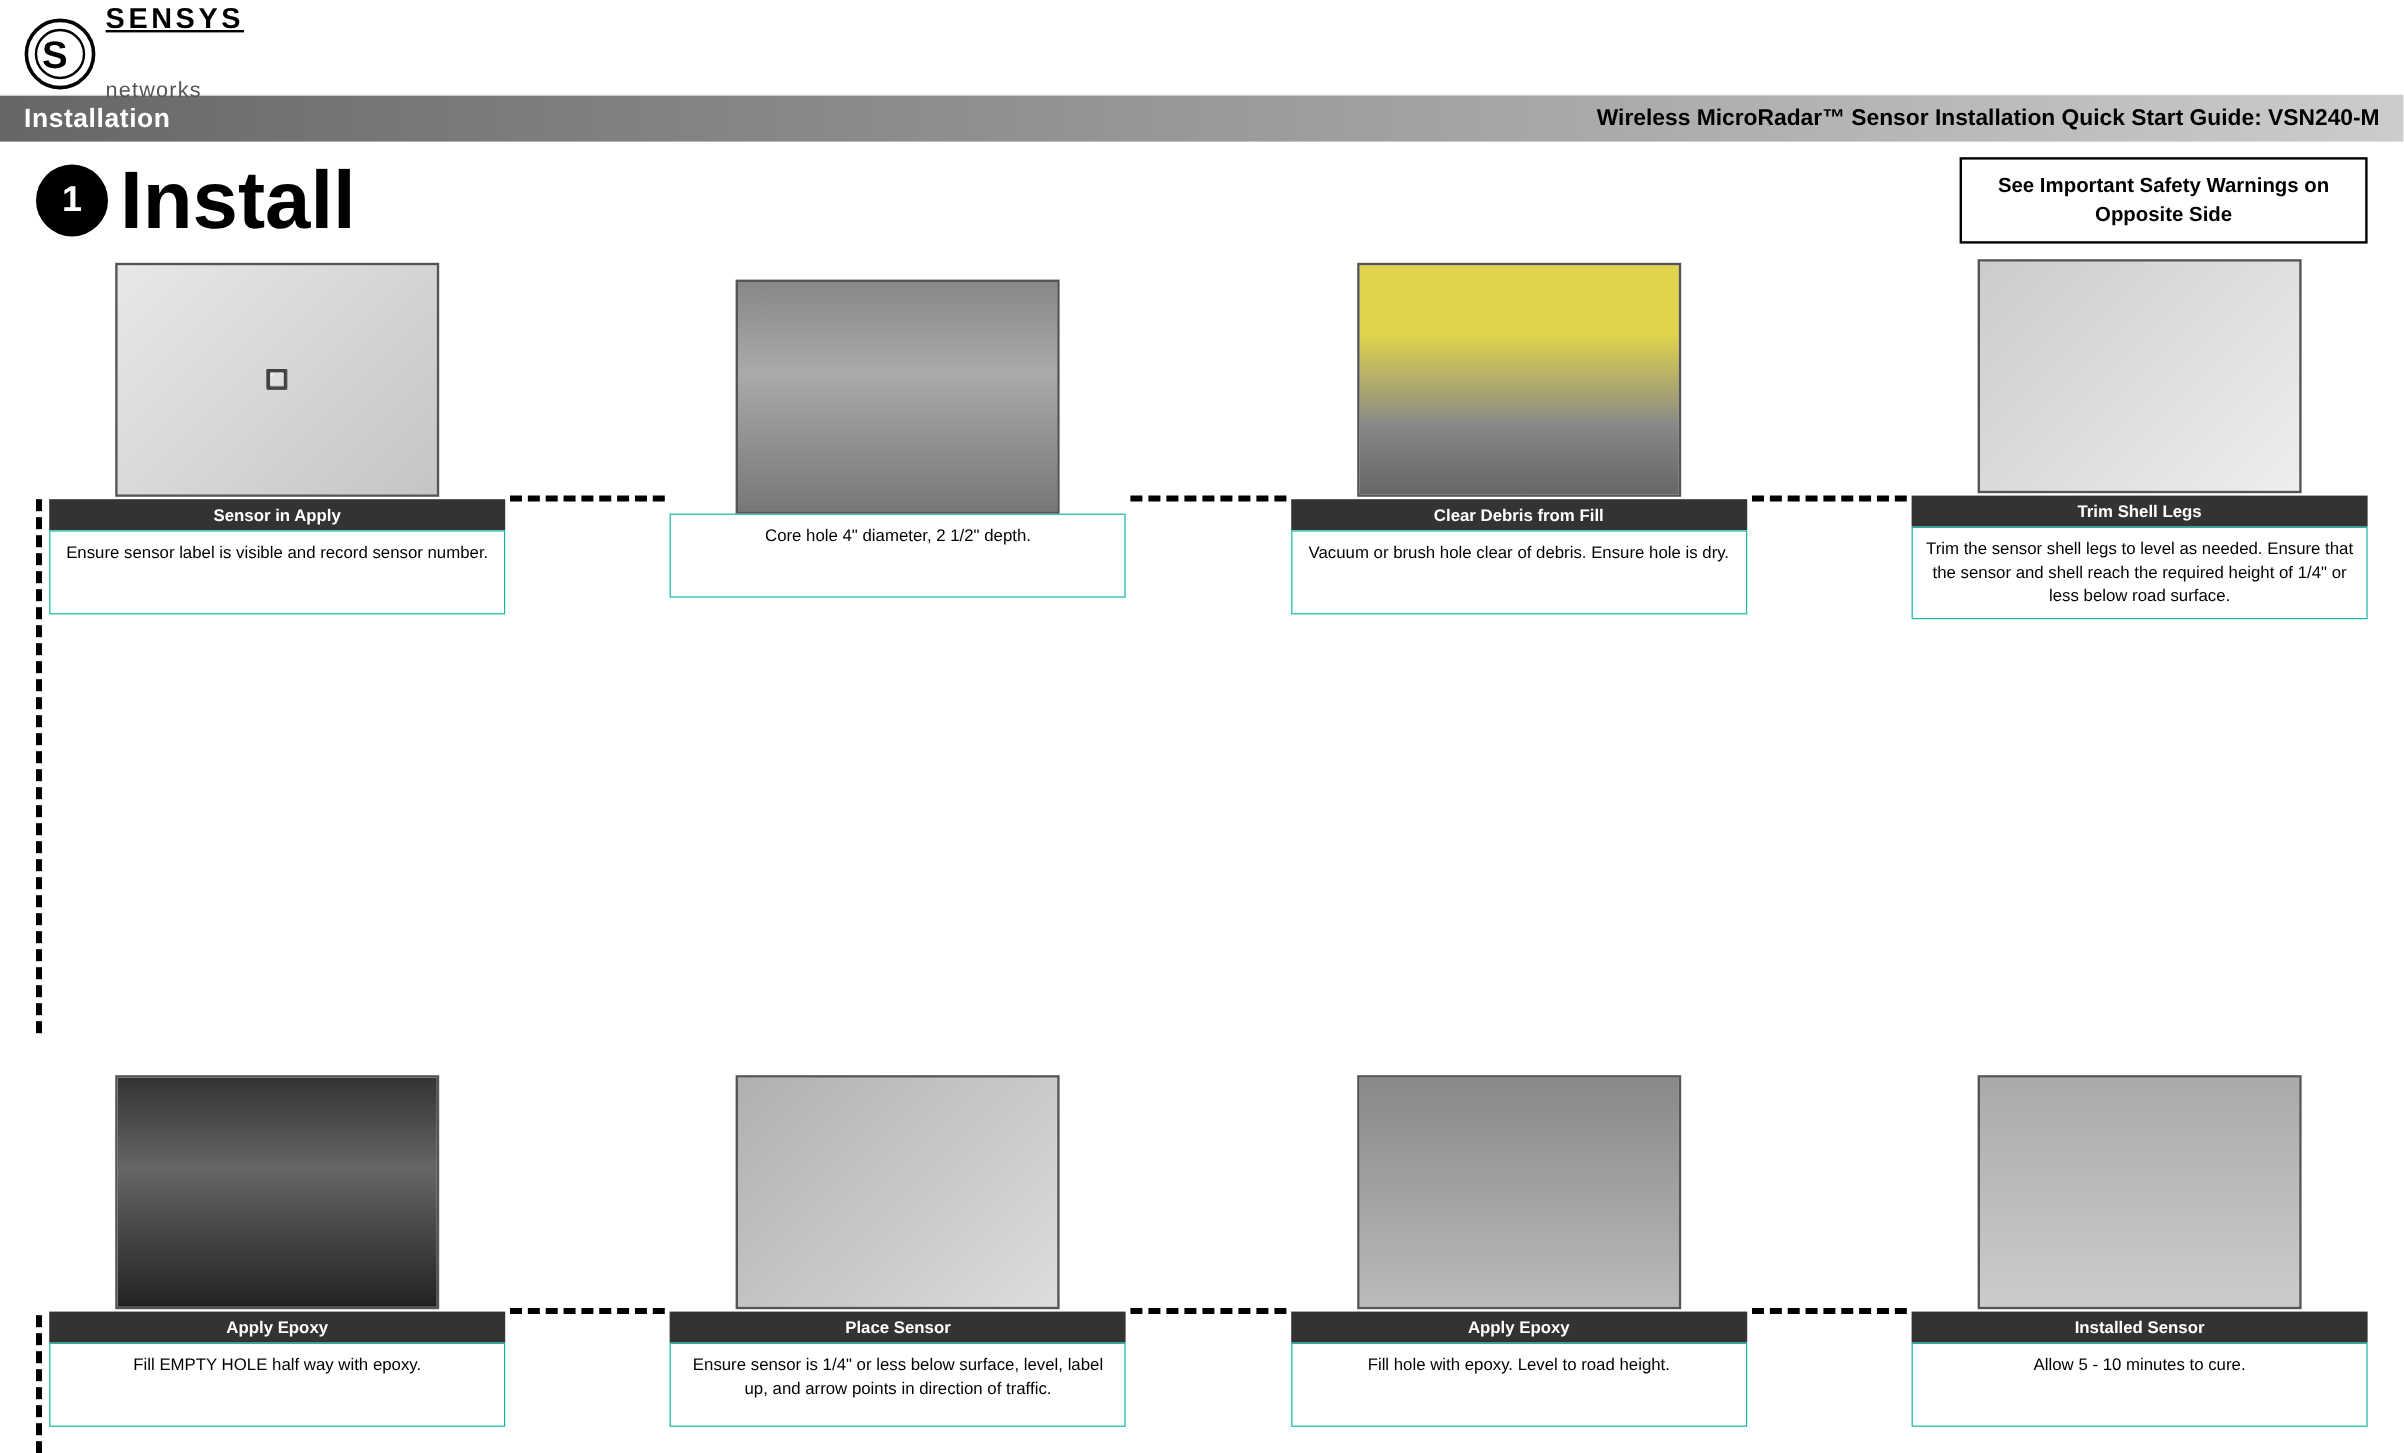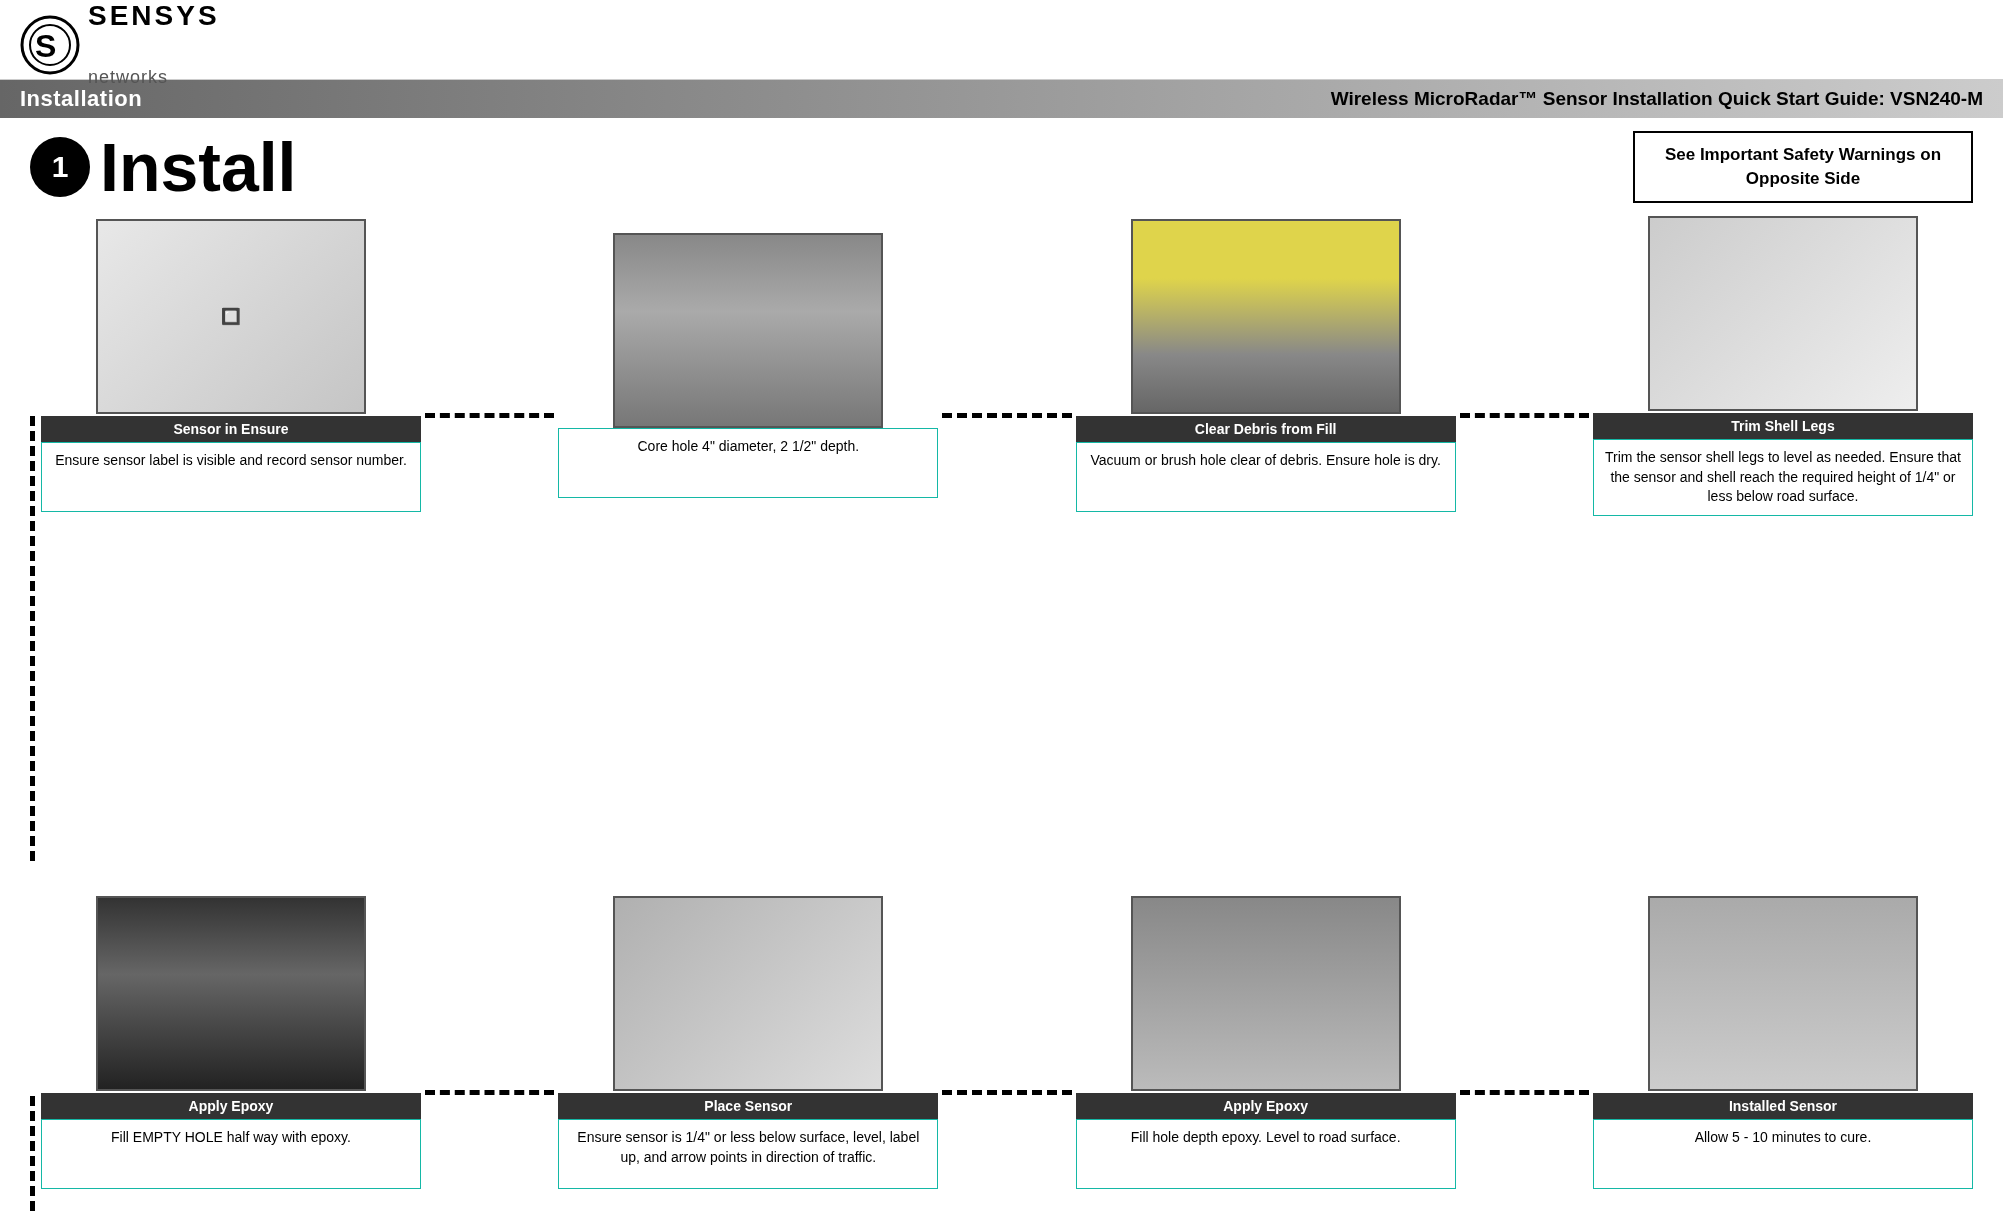--- a/index.html
+++ b/index.html
@@ -19,25 +19,26 @@
       padding: 10px 20px 0 20px;
       border-bottom: 1px solid #ccc;
       height: 80px;
     }
     .logo-area {
       display: flex;
       align-items: center;
       gap: 8px;
     }
     .logo-text {
-      font-size: 28px;
+      font-size: 24px;
       font-weight: bold;
       letter-spacing: 3px;
       color: #000;
       line-height: 1;
+      text-decoration: underline;
     }
     .logo-sub {
       font-size: 18px;
       font-weight: normal;
       letter-spacing: 1px;
       color: #555;
       margin-top: 37px;
     }
 
     
@@ -258,21 +259,21 @@
         <div class="v-dash"></div>
         <div class="v-dash"></div>
         <div class="v-dash"></div>
         <div class="v-dash"></div>
         <div class="v-dash"></div>
       </div>
 
     <div class="cards-and-dashes" id="cards1">
         <div class="card-wrap">
           <div class="card-img" style="background: linear-gradient(135deg, rgb(232, 232, 232) 0%, rgb(197, 197, 197) 100%);">🔲</div>
-          <div class="step-label-bar">Sensor in Ensure</div>
+          <div class="step-label-bar">Sensor in Apply</div>
           <div class="step-desc">Ensure sensor label is visible and record sensor number.</div>
         </div>
         <div class="h-dashes">
           <div class="h-dashes-inner"></div>
         </div>
         <div class="card-wrap">
           <div class="card-img" style="background: linear-gradient(rgb(136, 136, 136) 0%, rgb(170, 170, 170) 40%, rgb(119, 119, 119) 100%);"></div>
           <div class="step-desc">Core hole 4" diameter, 2 1/2" depth.</div>
         </div>
         <div class="h-dashes">
@@ -318,21 +319,21 @@
           <div class="card-img" style="background: linear-gradient(135deg, rgb(176, 176, 176) 0%, rgb(221, 221, 221) 100%);"></div>
           <div class="step-label-bar">Place Sensor</div>
           <div class="step-desc">Ensure sensor is 1/4" or less below surface, level, label up, and arrow points in direction of traffic.</div>
         </div>
         <div class="h-dashes">
           <div class="h-dashes-inner"></div>
         </div>
         <div class="card-wrap">
           <div class="card-img" style="background: linear-gradient(rgb(136, 136, 136) 0%, rgb(187, 187, 187) 100%);"></div>
           <div class="step-label-bar">Apply Epoxy</div>
-          <div class="step-desc">Fill hole depth epoxy. Level to road surface.</div>
+          <div class="step-desc">Fill hole with epoxy. Level to road height.</div>
         </div>
         <div class="h-dashes">
           <div class="h-dashes-inner"></div>
         </div>
         <div class="card-wrap">
           <div class="card-img" style="background: linear-gradient(rgb(170, 170, 170) 0%, rgb(204, 204, 204) 100%);"></div>
           <div class="step-label-bar">Installed Sensor</div>
           <div class="step-desc">Allow 5 - 10 minutes to cure.</div>
         </div>
       </div>

